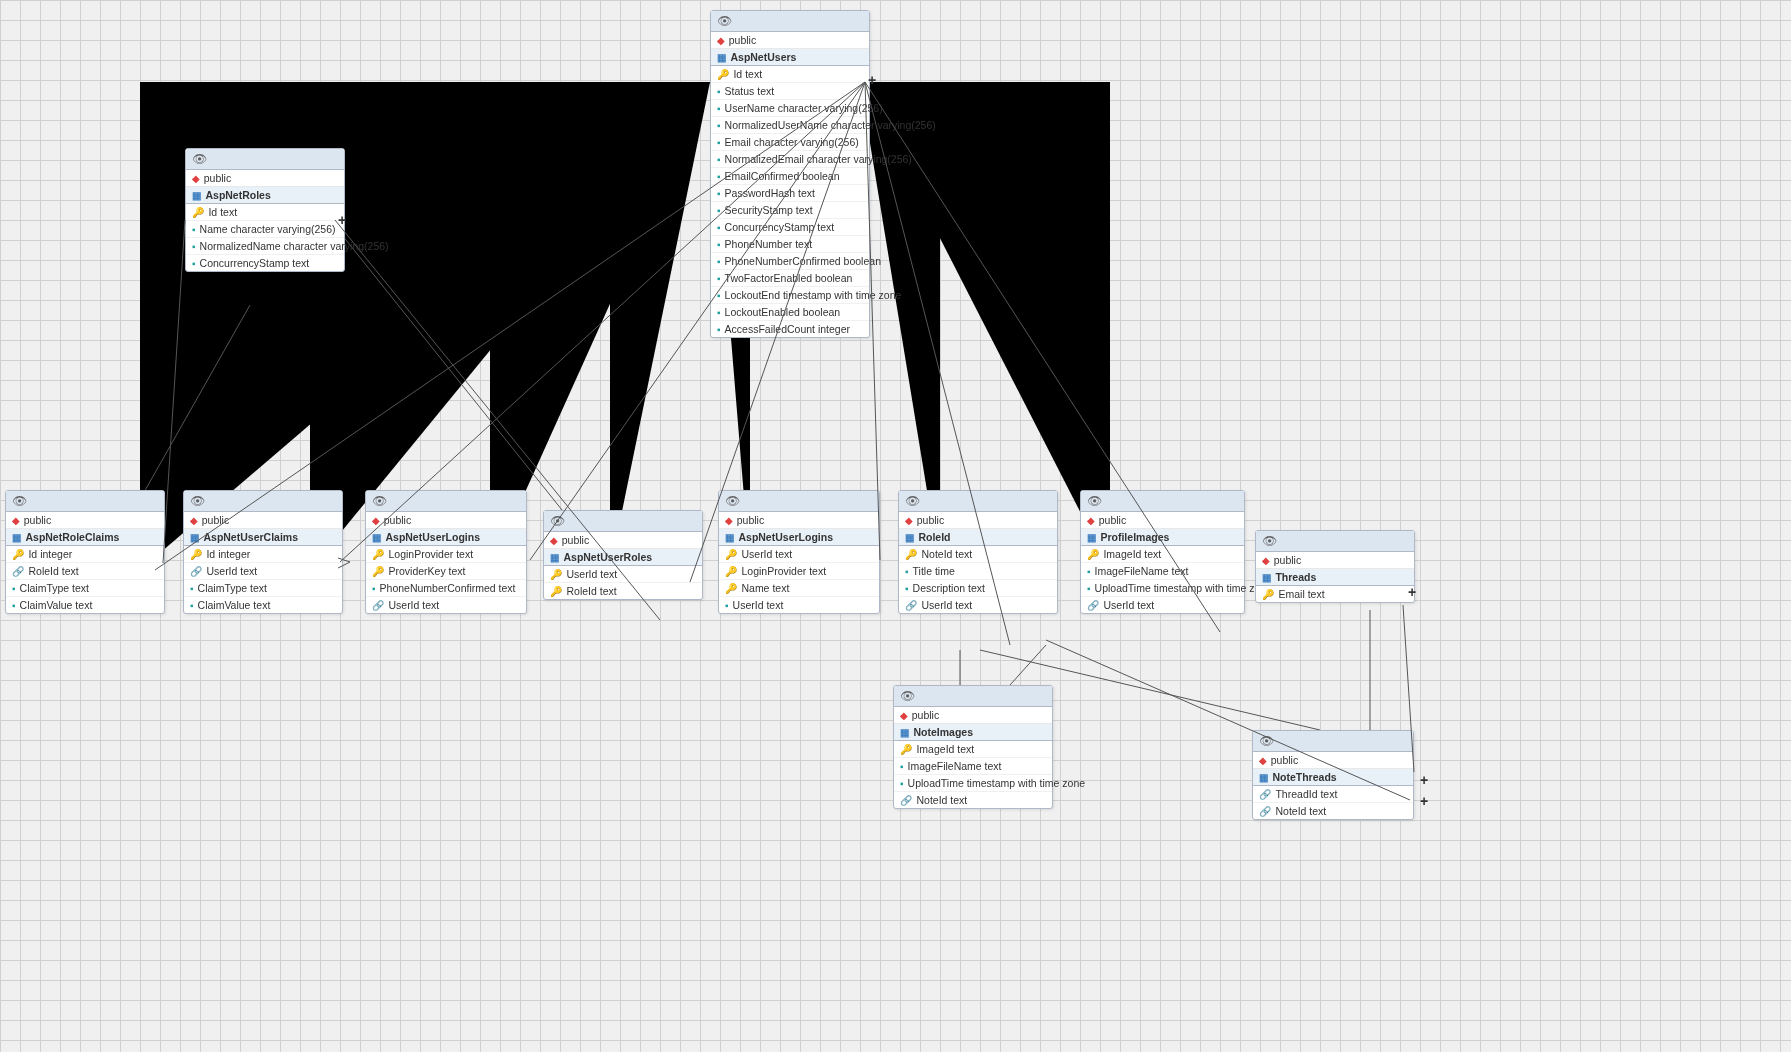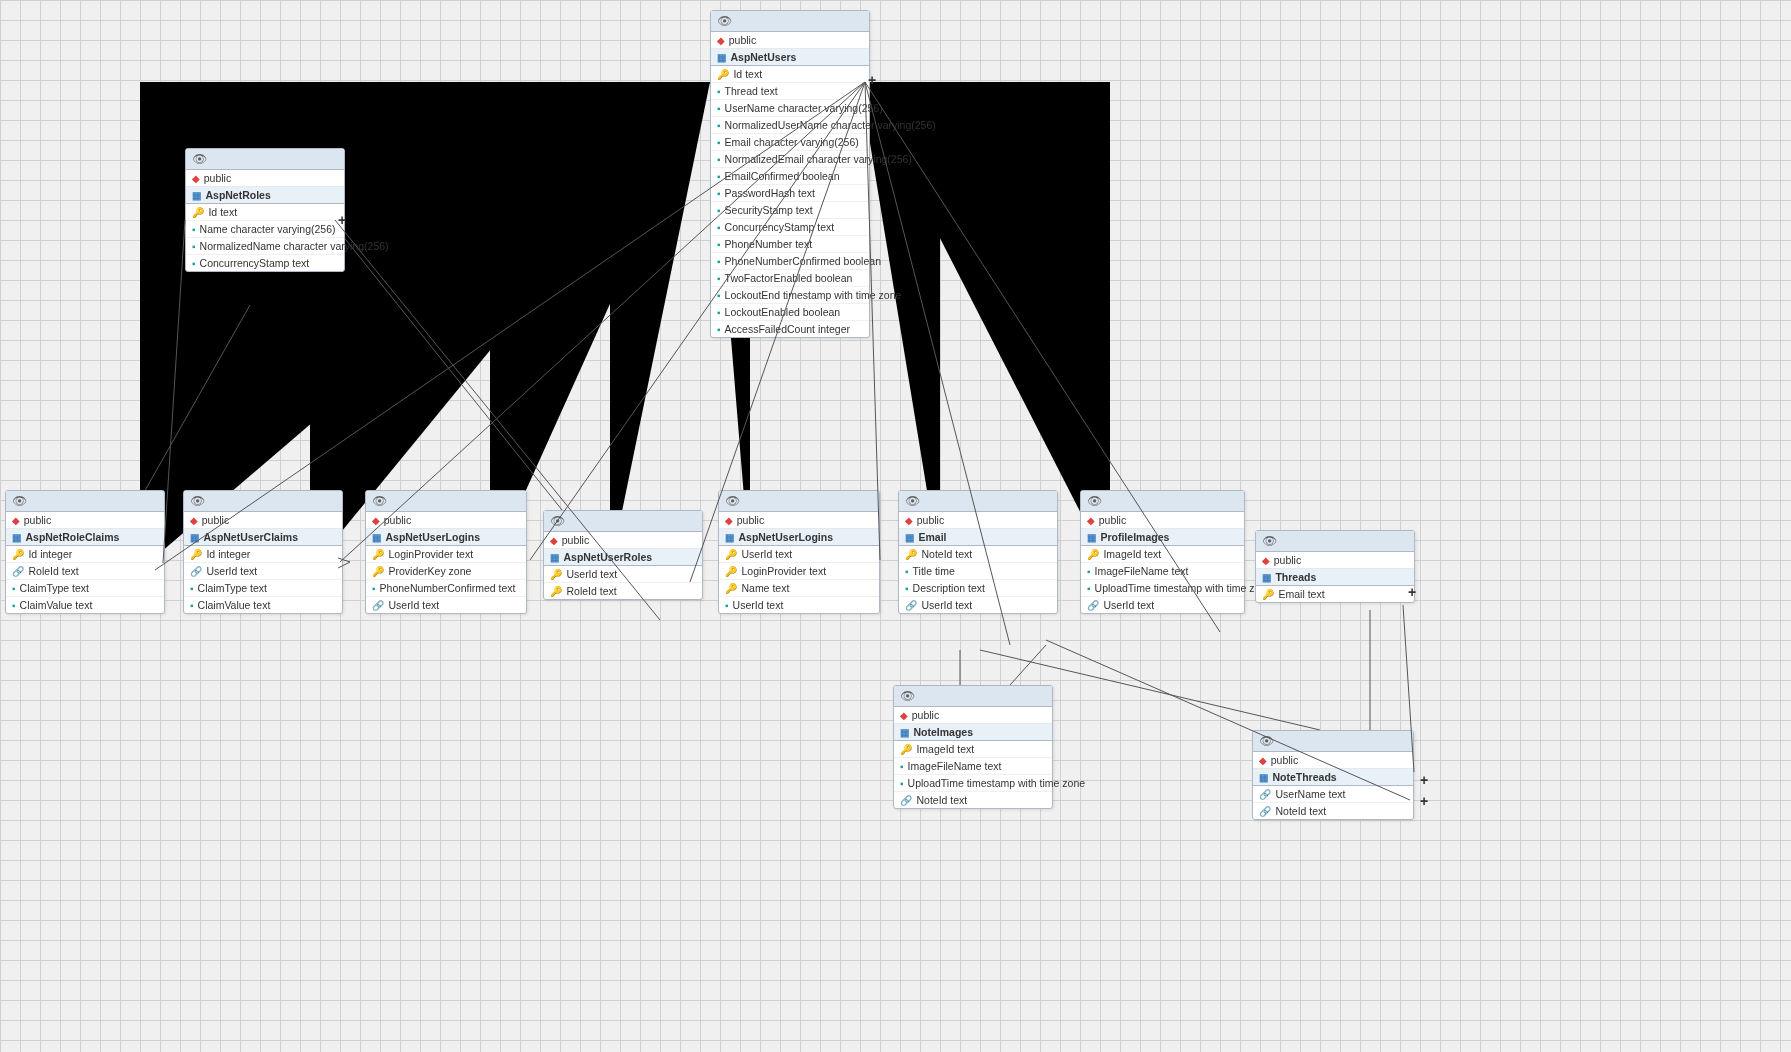--- a/index.html
+++ b/index.html
@@ -130,21 +130,21 @@
   <div class="entity-name-row">
     <span class="icon-table">▦</span>
     <span class="field-text">AspNetUsers</span>
   </div>
   <div class="field-row">
     <span class="icon-key">🔑</span>
     <span class="field-text">Id text</span>
   </div>
   <div class="field-row">
     <span class="icon-field">▪</span>
-    <span class="field-text">Thread text</span>
+    <span class="field-text">Status text</span>
   </div>
   <div class="field-row">
     <span class="icon-field">▪</span>
     <span class="field-text">UserName character varying(256)</span>
   </div>
   <div class="field-row">
     <span class="icon-field">▪</span>
     <span class="field-text">NormalizedUserName character varying(256)</span>
   </div>
   <div class="field-row">
@@ -302,21 +302,21 @@
   <div class="entity-name-row">
     <span class="icon-table">▦</span>
     <span class="field-text">AspNetUserLogins</span>
   </div>
   <div class="field-row">
     <span class="icon-key">🔑</span>
     <span class="field-text">LoginProvider text</span>
   </div>
   <div class="field-row">
     <span class="icon-key">🔑</span>
-    <span class="field-text">ProviderKey zone</span>
+    <span class="field-text">ProviderKey text</span>
   </div>
   <div class="field-row">
     <span class="icon-field">▪</span>
     <span class="field-text">PhoneNumberConfirmed text</span>
   </div>
   <div class="field-row">
     <span class="icon-fk" style="color:#a0a0a0">🔗</span>
     <span class="field-text">UserId text</span>
   </div>
 </div>
@@ -376,21 +376,21 @@
 <div class="entity-card" style="left:898px; top:490px; width:148px;">
   <div class="entity-header">
     <span class="icon-eye">👁</span>
   </div>
   <div class="entity-schema-row">
     <span class="icon-diamond">◆</span>
     <span class="field-text">public</span>
   </div>
   <div class="entity-name-row">
     <span class="icon-table">▦</span>
-    <span class="field-text">Email</span>
+    <span class="field-text">RoleId</span>
   </div>
   <div class="field-row">
     <span class="icon-key">🔑</span>
     <span class="field-text">NoteId text</span>
   </div>
   <div class="field-row">
     <span class="icon-field">▪</span>
     <span class="field-text">Title time</span>
   </div>
   <div class="field-row">
@@ -490,21 +490,21 @@
   <div class="entity-schema-row">
     <span class="icon-diamond">◆</span>
     <span class="field-text">public</span>
   </div>
   <div class="entity-name-row">
     <span class="icon-table">▦</span>
     <span class="field-text">NoteThreads</span>
   </div>
   <div class="field-row">
     <span class="icon-fk" style="color:#a0a0a0">🔗</span>
-    <span class="field-text">UserName text</span>
+    <span class="field-text">ThreadId text</span>
   </div>
   <div class="field-row">
     <span class="icon-fk" style="color:#a0a0a0">🔗</span>
     <span class="field-text">NoteId text</span>
   </div>
 </div>
 
 <div class="plus-sign" style="left:1420px; top:772px;">+</div>
 <div class="plus-sign" style="left:1420px; top:793px;">+</div>
 

